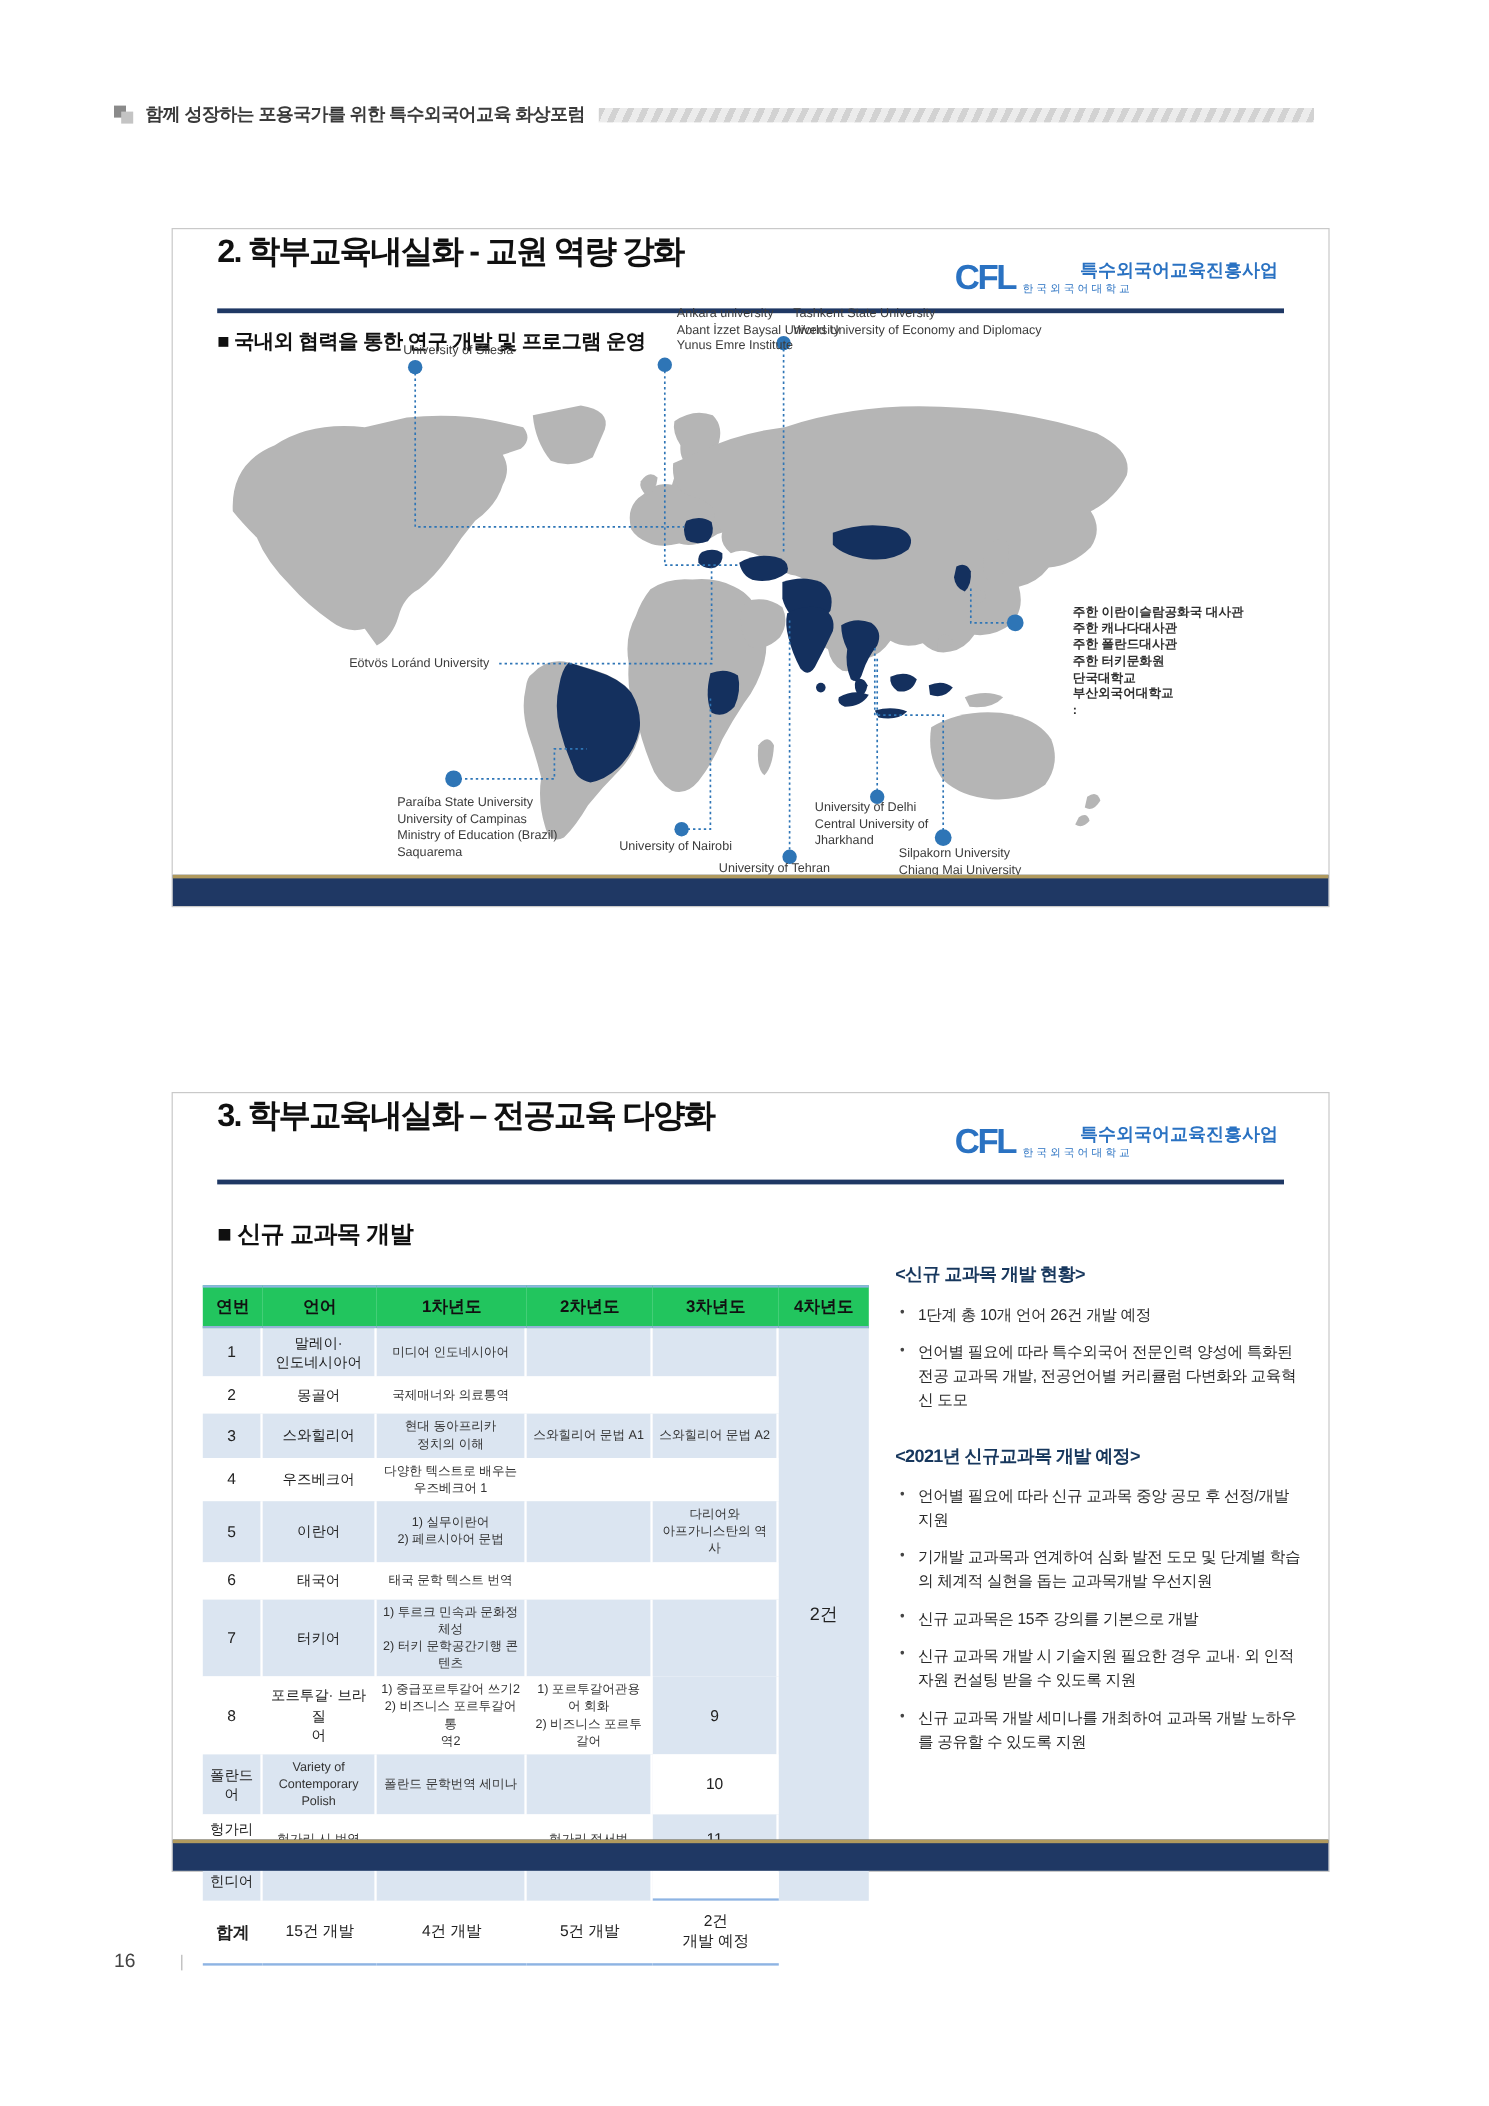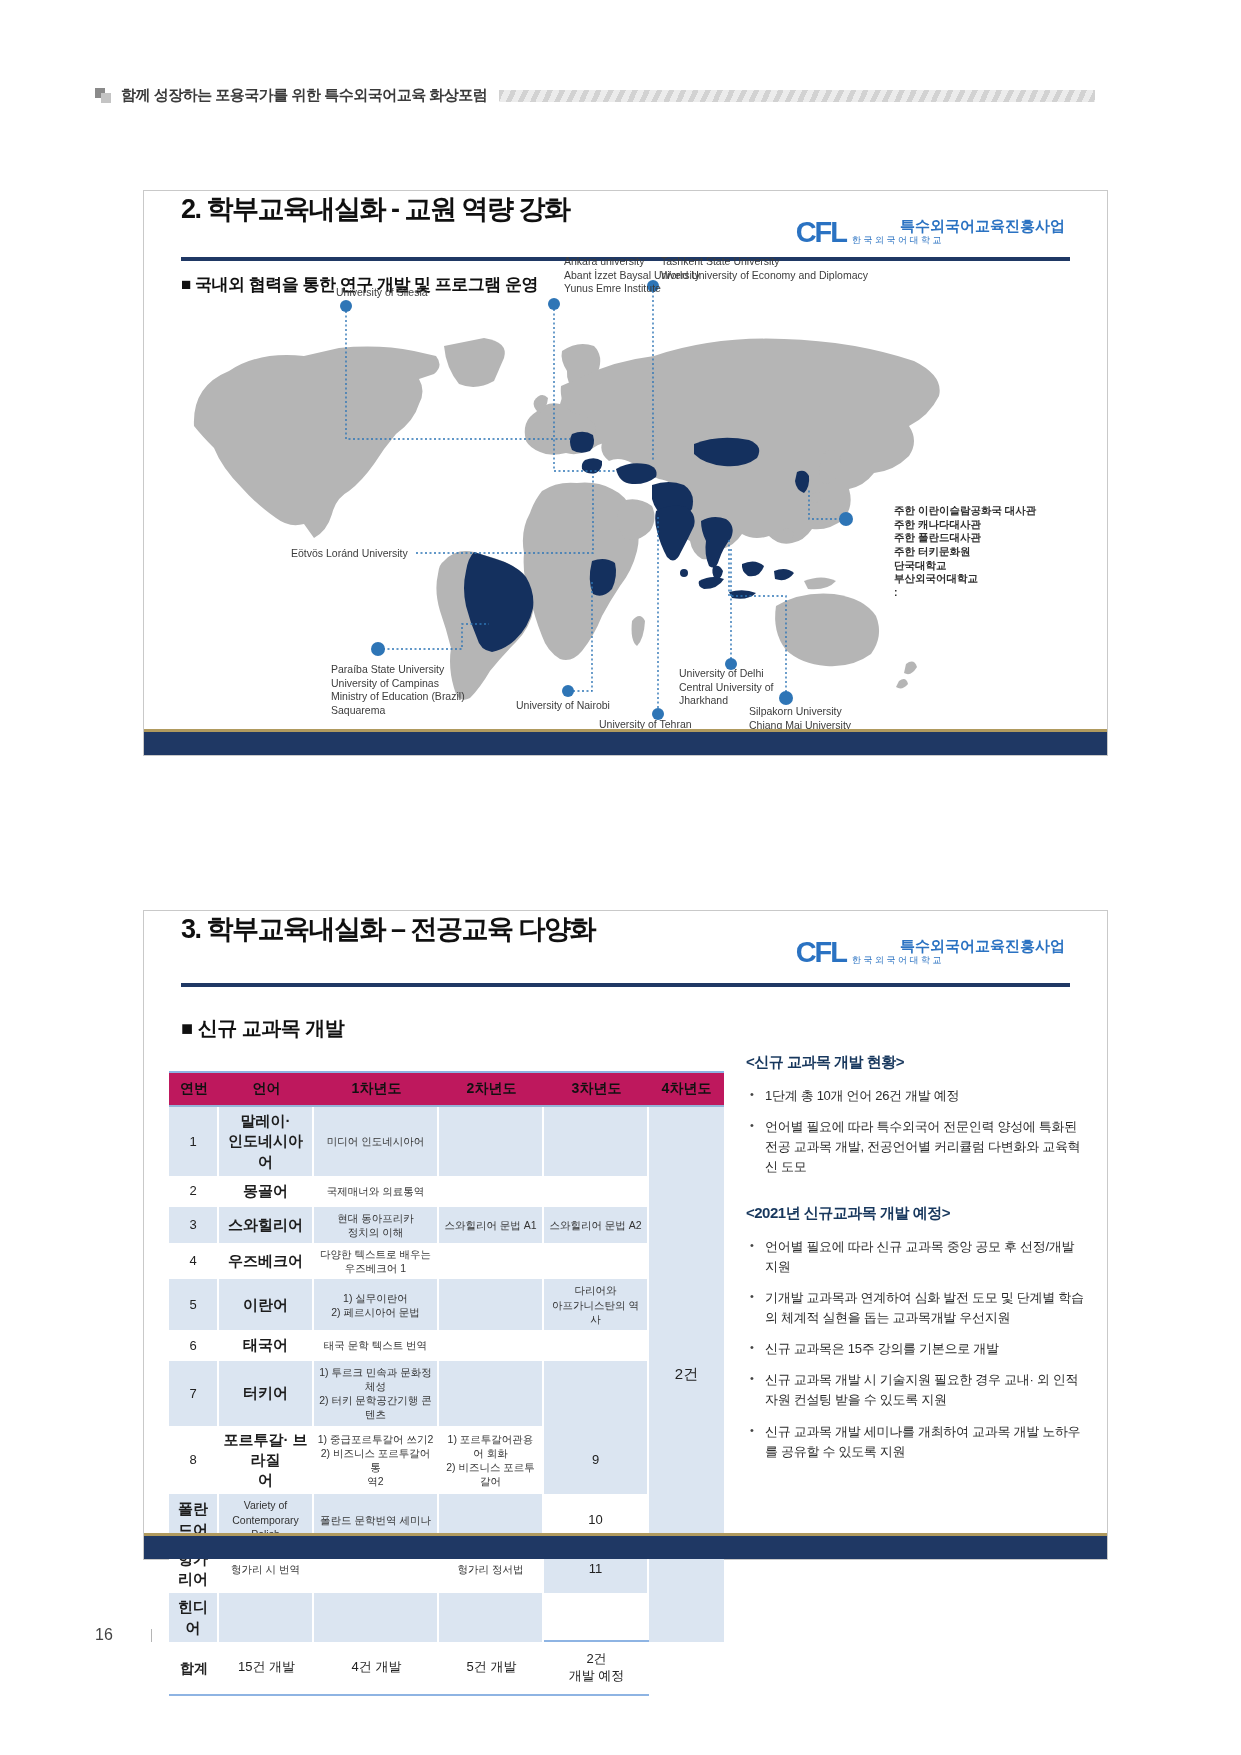--- a/index.html
+++ b/index.html
@@ -29,26 +29,26 @@
   .logo-line2{font-size:9px;letter-spacing:2.5px;line-height:1.3;}
   .subtitle{position:absolute;left:37px;top:82px;font-size:17px;font-weight:bold;color:#101010;letter-spacing:-0.5px;}
   
   #map-wrap{position:absolute;left:20px;top:85px;width:925px;height:452px;}
   .map-label{position:absolute;font-size:10.5px;line-height:1.3;color:#3c3c3c;white-space:nowrap;}
   .map-label.ko{color:#2f2f2f;font-weight:bold;}
   
   .section-title{position:absolute;left:37px;top:104px;font-size:20px;font-weight:bold;color:#101010;letter-spacing:-0.5px;}
   #course-grid{position:absolute;left:25px;top:160px;width:555px;display:grid;
     grid-template-columns:50px 95px 125px 105px 105px 75px;}
-  .th{border-top:2px solid #8eb4e3;border-bottom:2px solid #95b3d7;background:#be185d;
+  .th{border-top:2px solid #8eb4e3;border-bottom:2px solid #95b3d7;background:#22c55e;
     font-size:14px;font-weight:bold;color:#111;text-align:center;padding:7px 2px;box-sizing:border-box;}
   .td{min-height:31px;box-sizing:border-box;display:flex;align-items:center;justify-content:center;
     text-align:center;font-size:10.5px;color:#333;padding:4px 3px;white-space:pre-line;border-right:2px solid #fff;line-height:1.35;}
   .td.no{font-size:13px;color:#222;}
-  .td.lang{font-weight:bold;font-size:15px;color:#1c1c1c;}
+  .td.lang{font-weight:normal;font-size:12px;color:#1c1c1c;}
   .odd{background:#dbe5f1;} .even{background:#ffffff;}
   .merged{grid-column:6;grid-row:2 / span 11;background:#dbe5f1;display:flex;align-items:center;justify-content:center;
     font-size:15px;color:#222;}
   .tot{background:#fff;border-bottom:2px solid #8eb4e3;display:flex;align-items:center;justify-content:center;
     font-size:13px;color:#222;padding:9px 2px;box-sizing:border-box;white-space:pre-line;text-align:center;line-height:1.3;}
   .tot.bold{font-weight:bold;font-size:14px;}
   
   #panel{position:absolute;left:602px;top:142px;width:338px;}
   .panel-h{font-size:15px;font-weight:bold;color:#17375d;letter-spacing:-0.5px;margin:0 0 14px 0;}
   .panel ul,#panel ul{list-style:none;margin:0 0 26px 0;padding:0 0 0 4px;}

